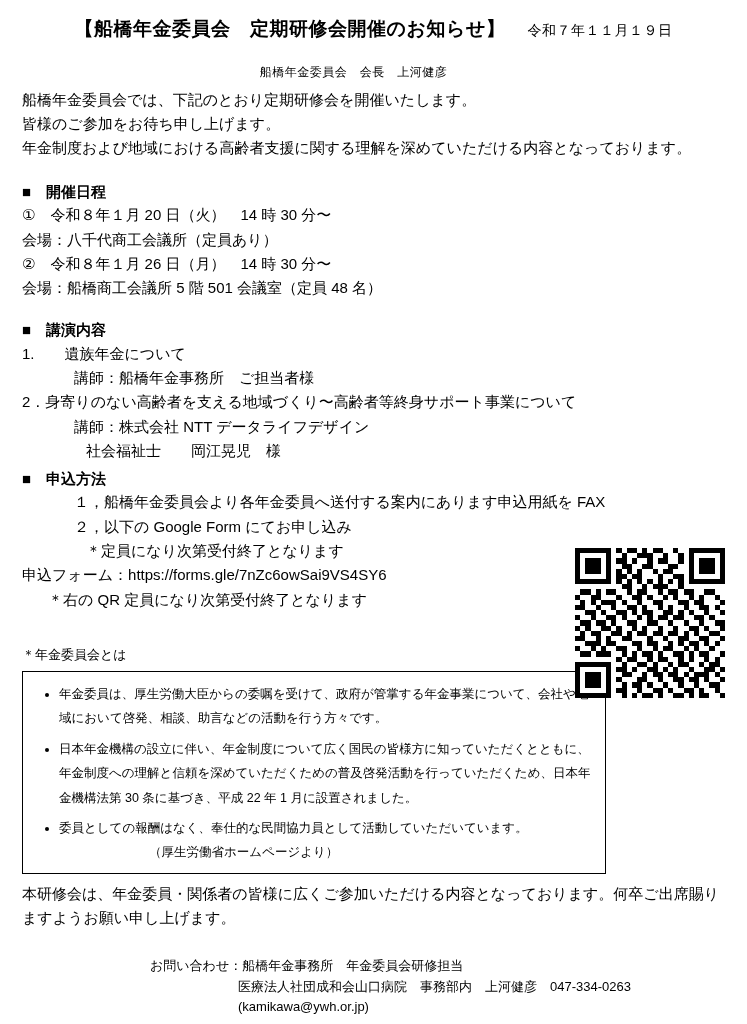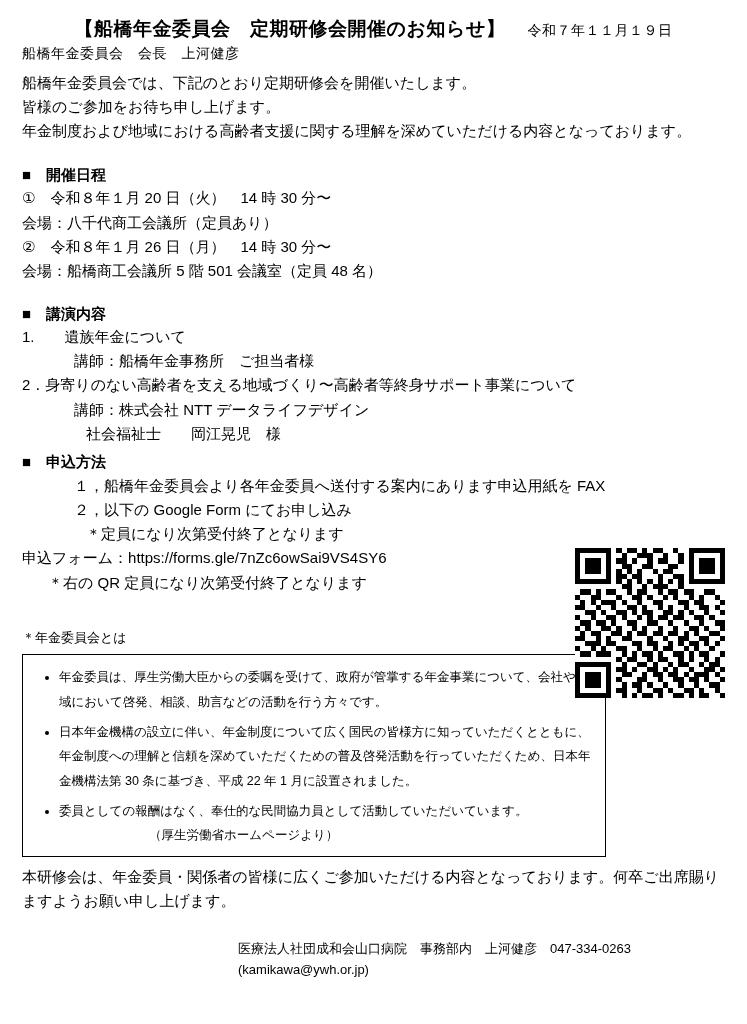--- a/index.html
+++ b/index.html
@@ -34,23 +34,23 @@
   .doc-title {
     font-size: 19px;
     font-weight: bold;
     letter-spacing: 0.5px;
   }
   .doc-date {
     font-size: 14px;
     letter-spacing: 0.5px;
   }
   .issuer {
-    text-align: left;
-    font-size: 14px;
-    margin-top: 0;
+    text-align: center;
+    font-size: 12px;
+    margin-top: 20px;
     padding-right: 40px;
     letter-spacing: 0.5px;
   }
   .para {
     margin-top: 8px;
     font-size: 15px;
     line-height: 1.6;
     font-family: Liberation Mono, monospace;
   }
   .para div { white-space: pre-wrap; }
@@ -438,17 +438,18 @@
       <li>
         <span>委員としての報酬はなく、奉仕的な民間協力員として活動していただいています。</span>
         <span class="src">（厚生労働省ホームページより）</span>
       </li>
     </ul>
   </div>
 
   <div class="closing">本研修会は、年金委員・関係者の皆様に広くご参加いただける内容となっております。何卒ご出席賜りますようお願い申し上げます。</div>
 
   <div class="contact">
+    <div class="l1">お問い合わせ：船橋年金事務所　年金委員会研修担当</div>
     <div class="l2">医療法人社団成和会山口病院　事務部内　上河健彦　047-334-0263</div>
     <div class="l3">(kamikawa@ywh.or.jp)</div>
   </div>
 
 </div>
 
 </body></html>

